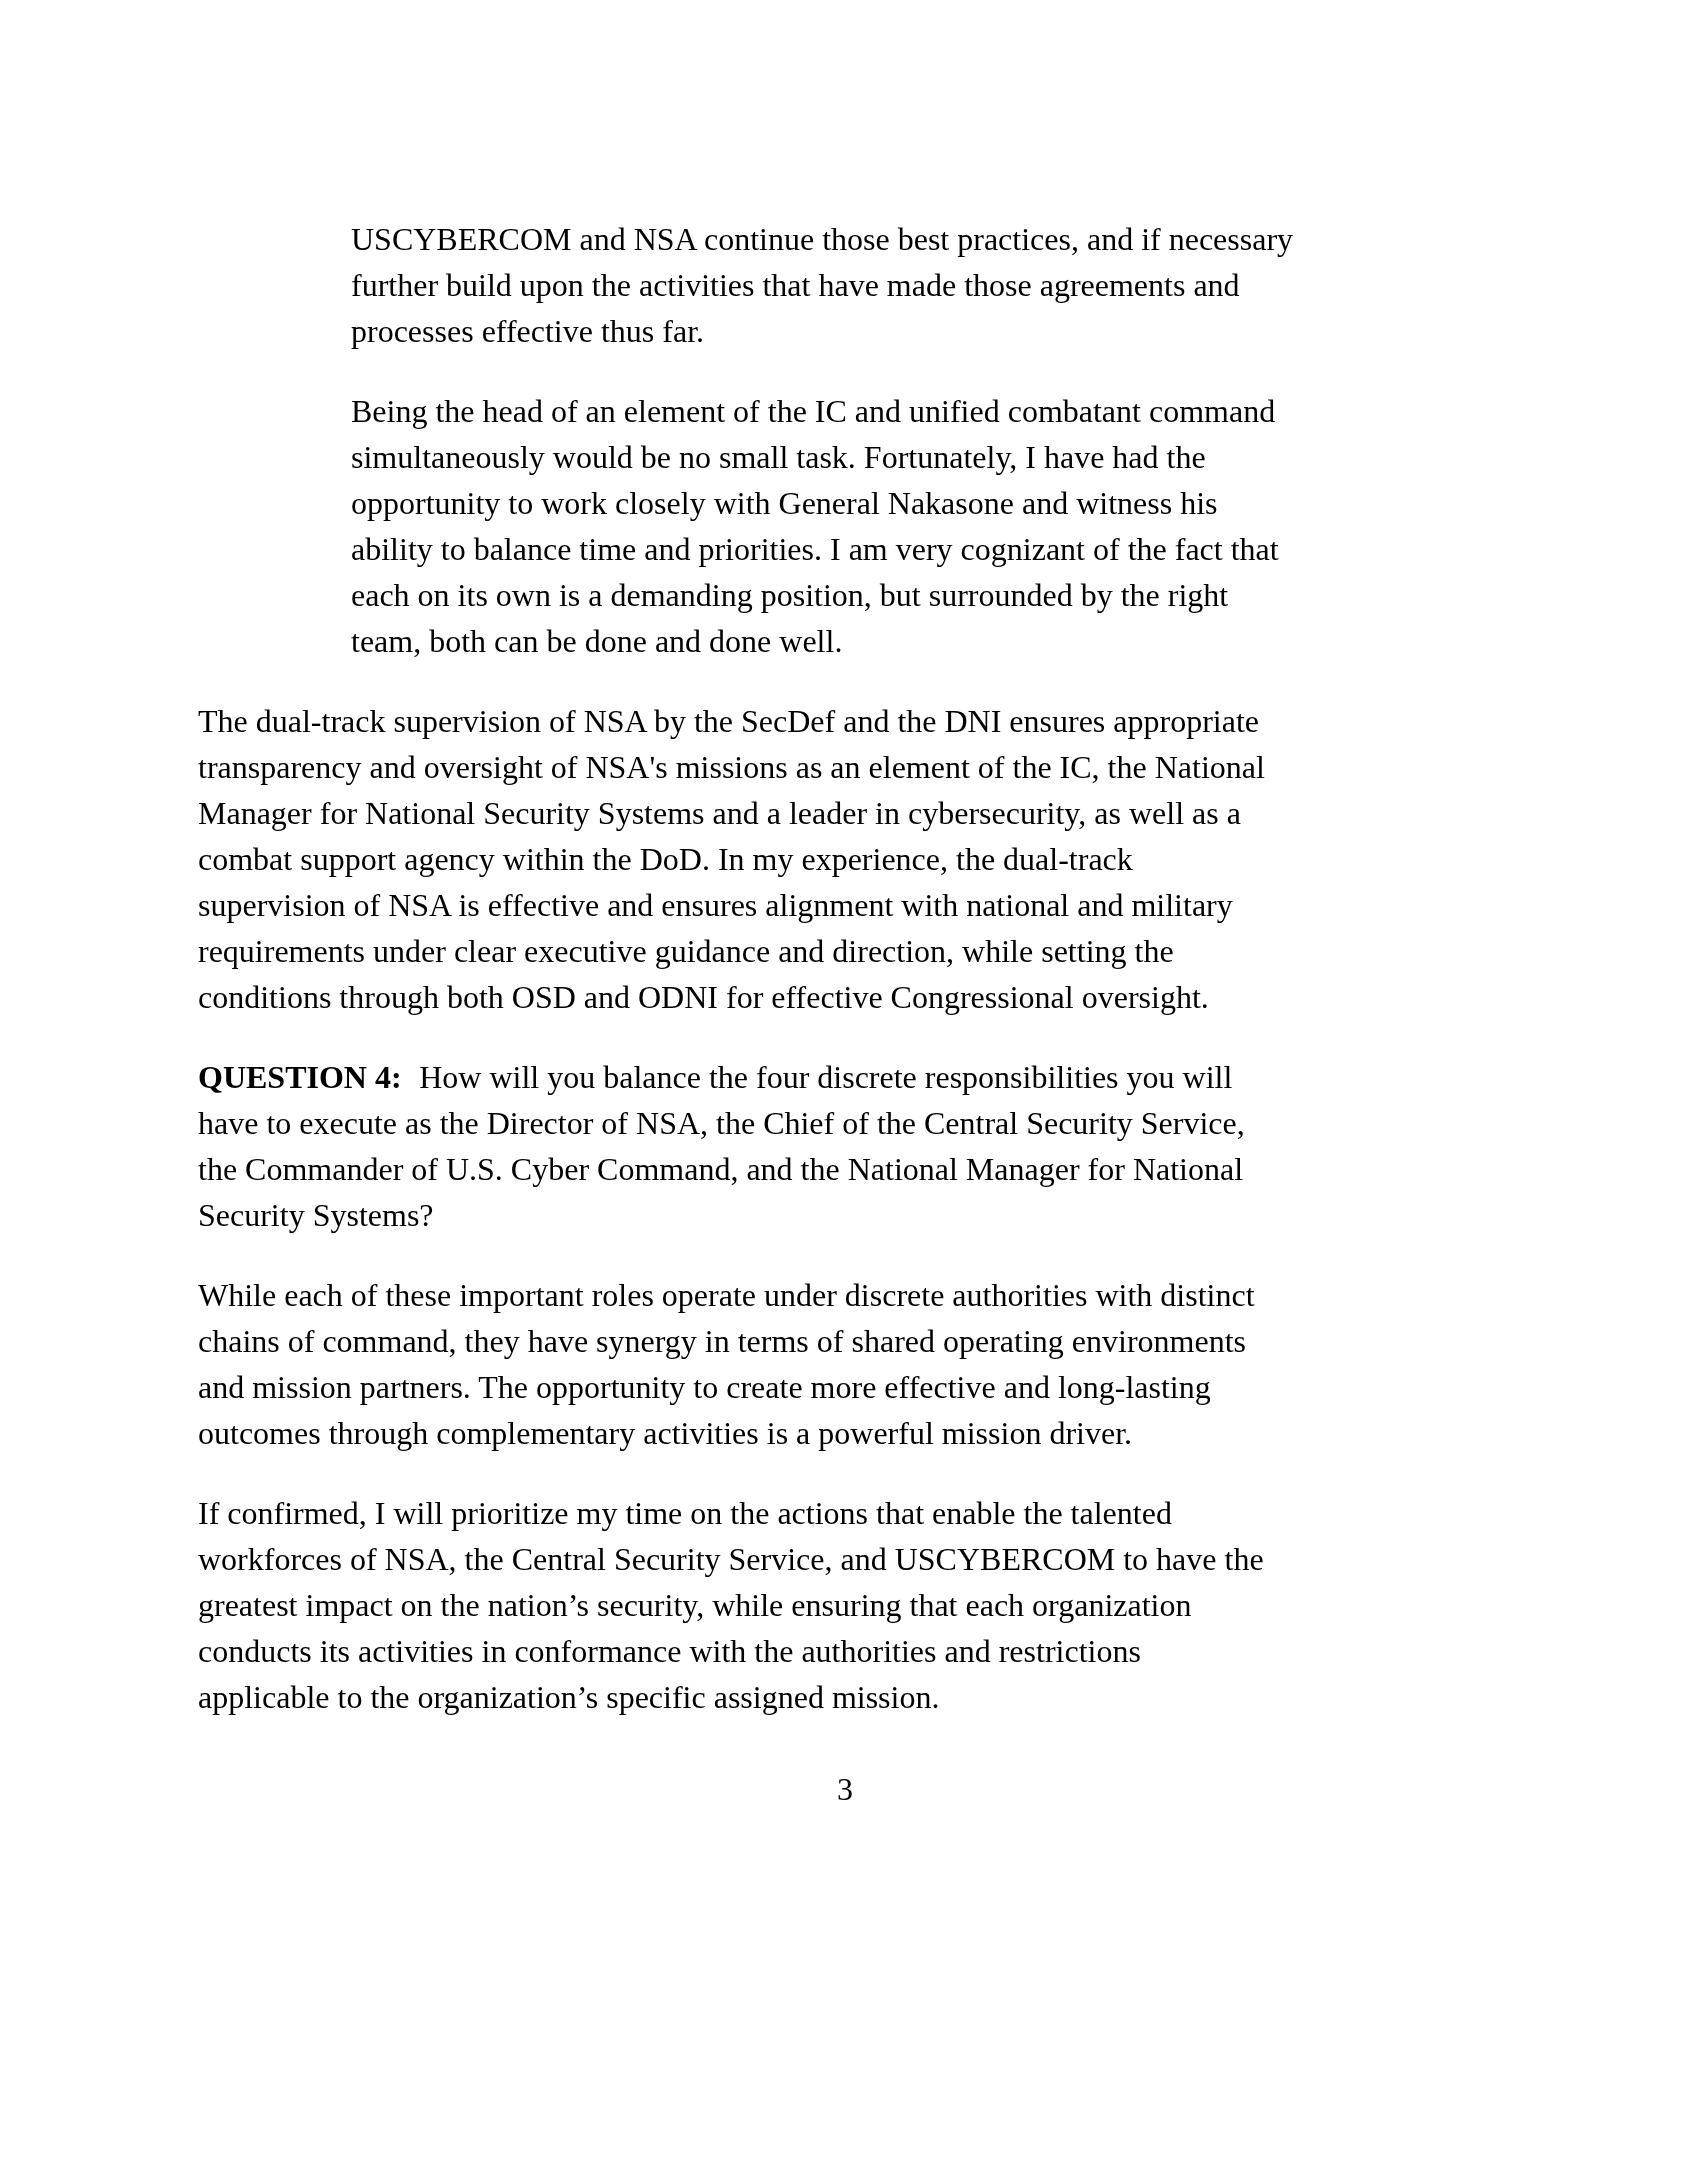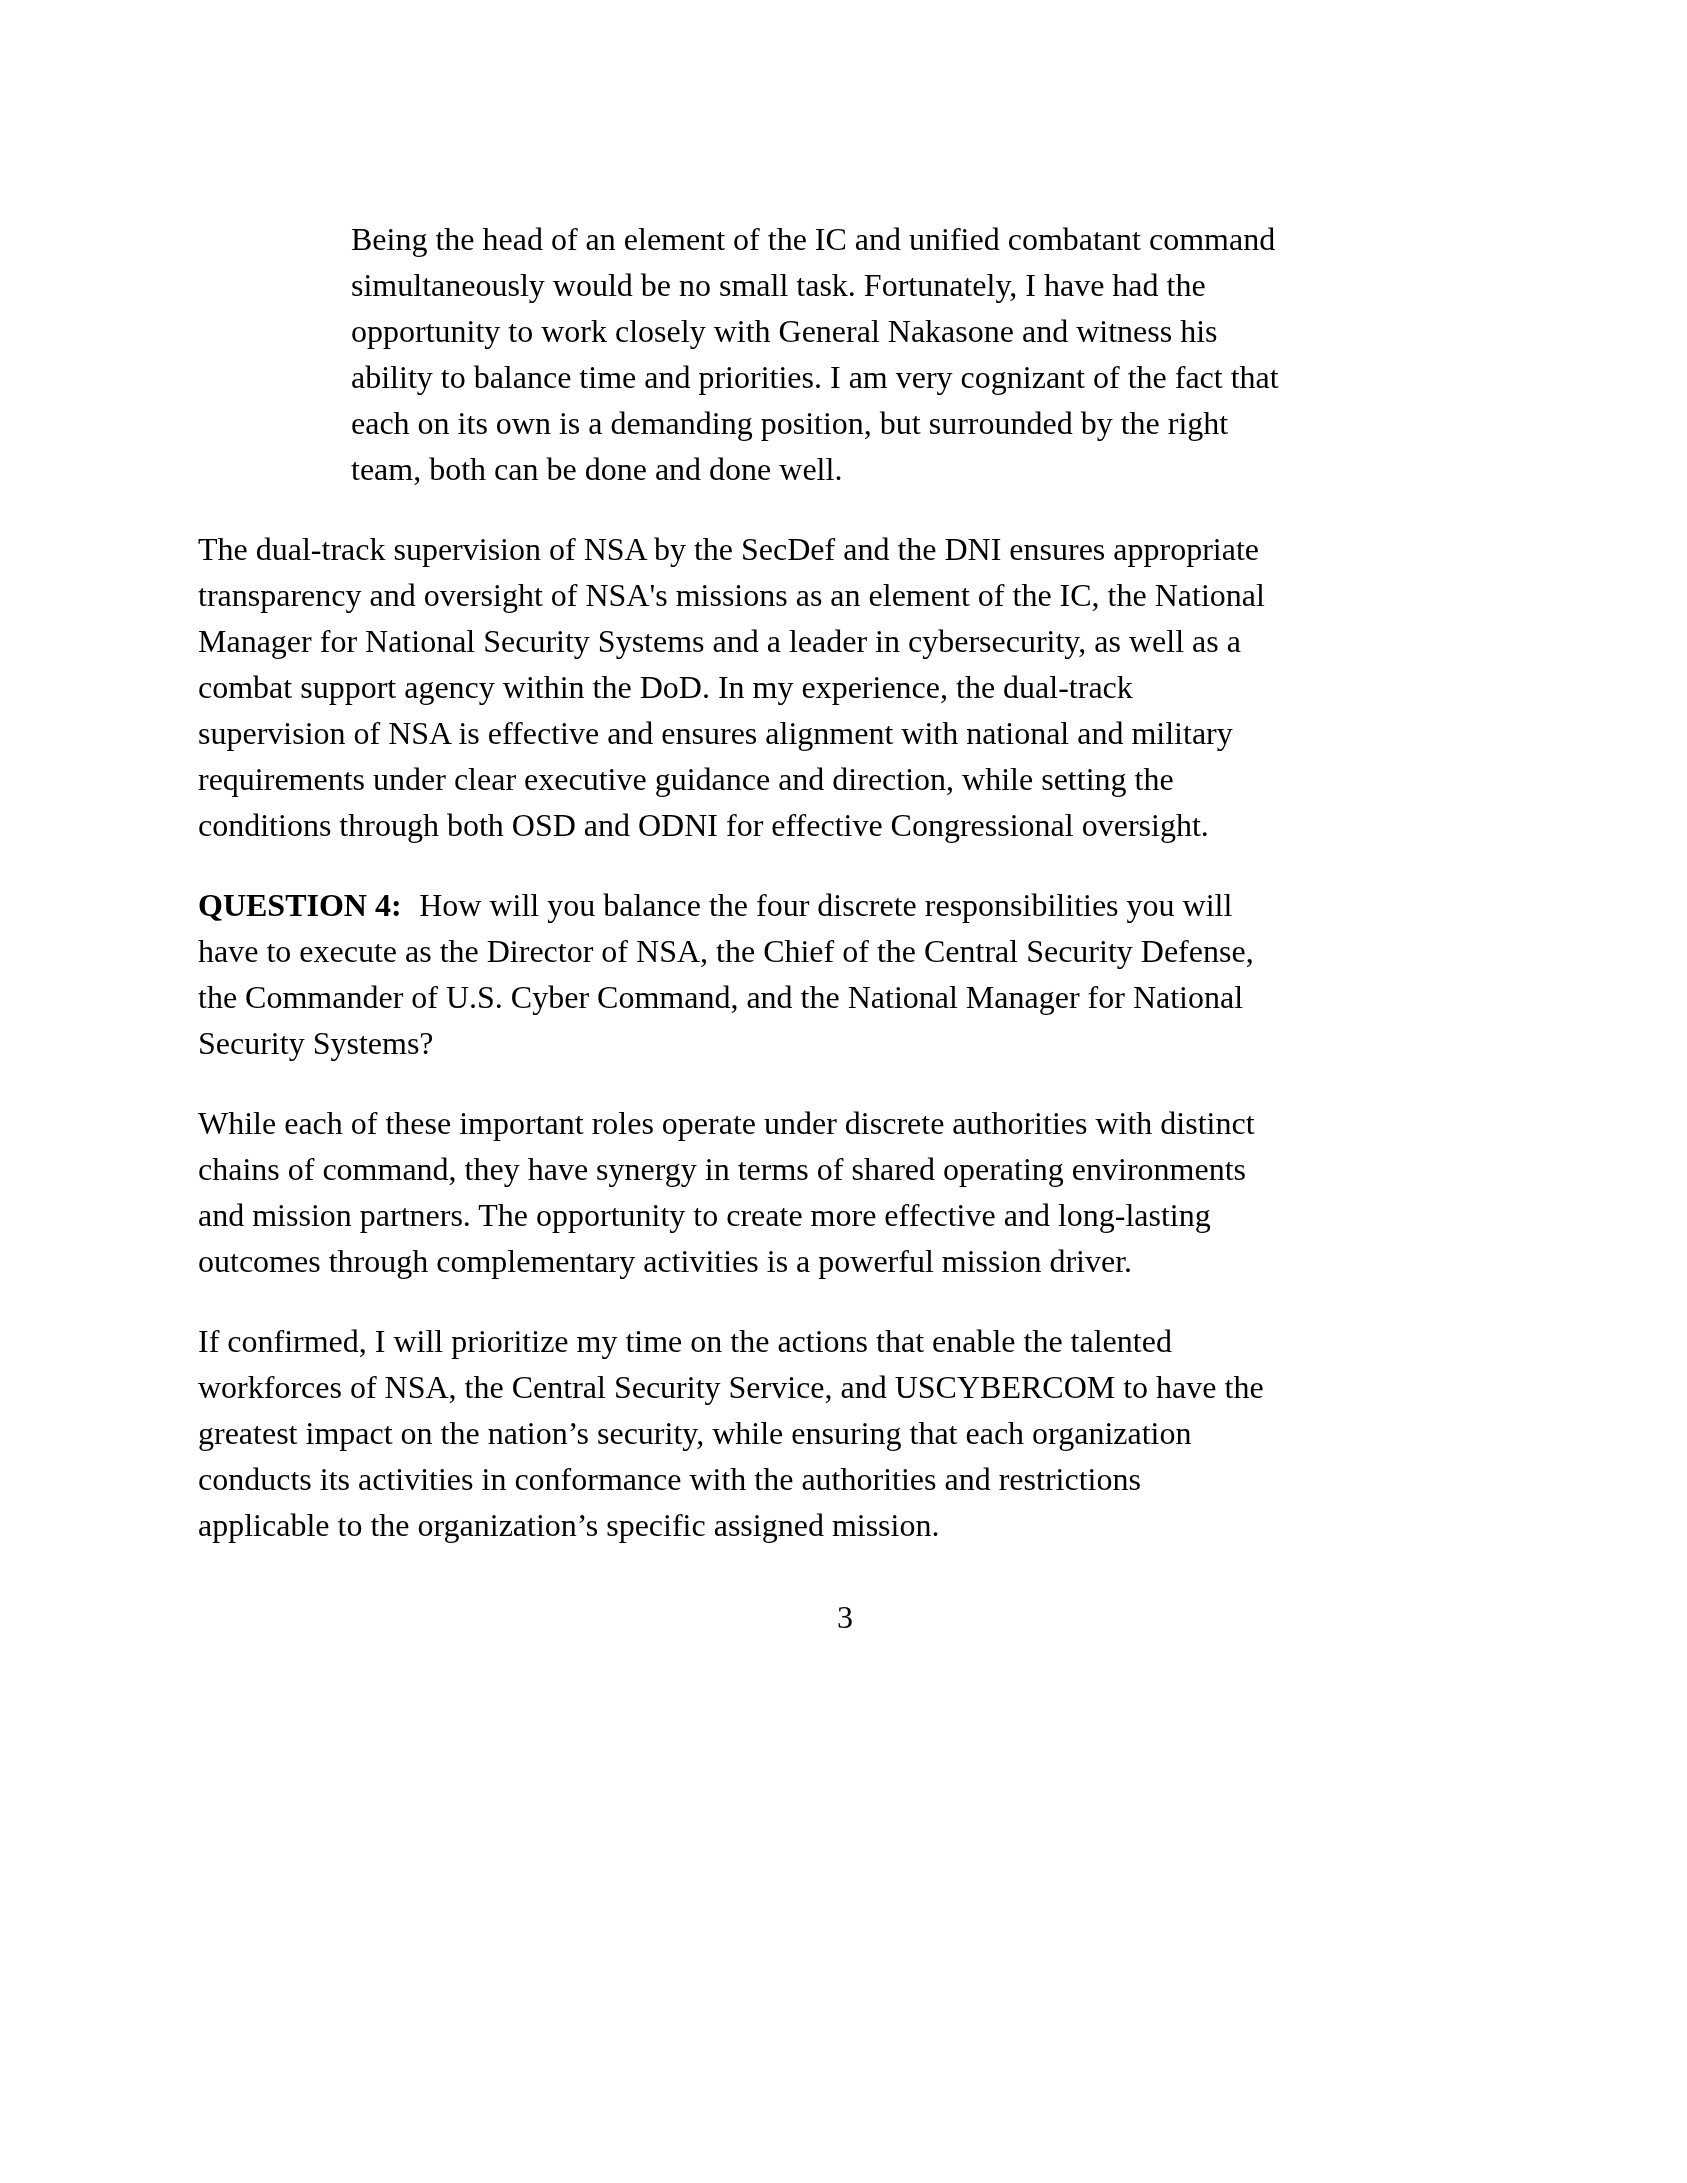--- a/index.html
+++ b/index.html
@@ -48,39 +48,42 @@
     line-height: 46px;
     white-space: normal;
   }
 </style>
 </head>
 <body>
 
 <div class="page">
   <div class="textblock">
 
+    <p class="para indent">USCYBERCOM and NSA continue those best practices, and if necessary
+further build upon the activities that have made those agreements and
+processes effective thus far.</p>
 
     <p class="para indent">Being the head of an element of the IC and unified combatant command
 simultaneously would be no small task. Fortunately, I have had the
 opportunity to work closely with General Nakasone and witness his
 ability to balance time and priorities. I am very cognizant of the fact that
 each on its own is a demanding position, but surrounded by the right
 team, both can be done and done well.</p>
 
 
     <p class="para">The dual-track supervision of NSA by the SecDef and the DNI ensures appropriate
 transparency and oversight of NSA's missions as an element of the IC, the National
 Manager for National Security Systems and a leader in cybersecurity, as well as a
 combat support agency within the DoD.  In my experience, the dual-track
 supervision of NSA is effective and ensures alignment with national and military
 requirements under clear executive guidance and direction, while setting the
 conditions through both OSD and ODNI for effective Congressional oversight.</p>
 
     <p class="para"><span class="q-label">QUESTION 4:</span><span class="q-body">How will you balance the four discrete responsibilities you will
-have to execute as the Director of NSA, the Chief of the Central Security Defense,
+have to execute as the Director of NSA, the Chief of the Central Security Service,
 the Commander of U.S. Cyber Command, and the National Manager for National
 Security Systems?</span></p>
 
     <p class="para">While each of these important roles operate under discrete authorities with distinct
 chains of command, they have synergy in terms of shared operating environments
 and mission partners. The opportunity to create more effective and long-lasting
 outcomes through complementary activities is a powerful mission driver.</p>
 
     <p class="para">If confirmed, I will prioritize my time on the actions that enable the talented
 workforces of NSA, the Central Security Service, and USCYBERCOM to have the

